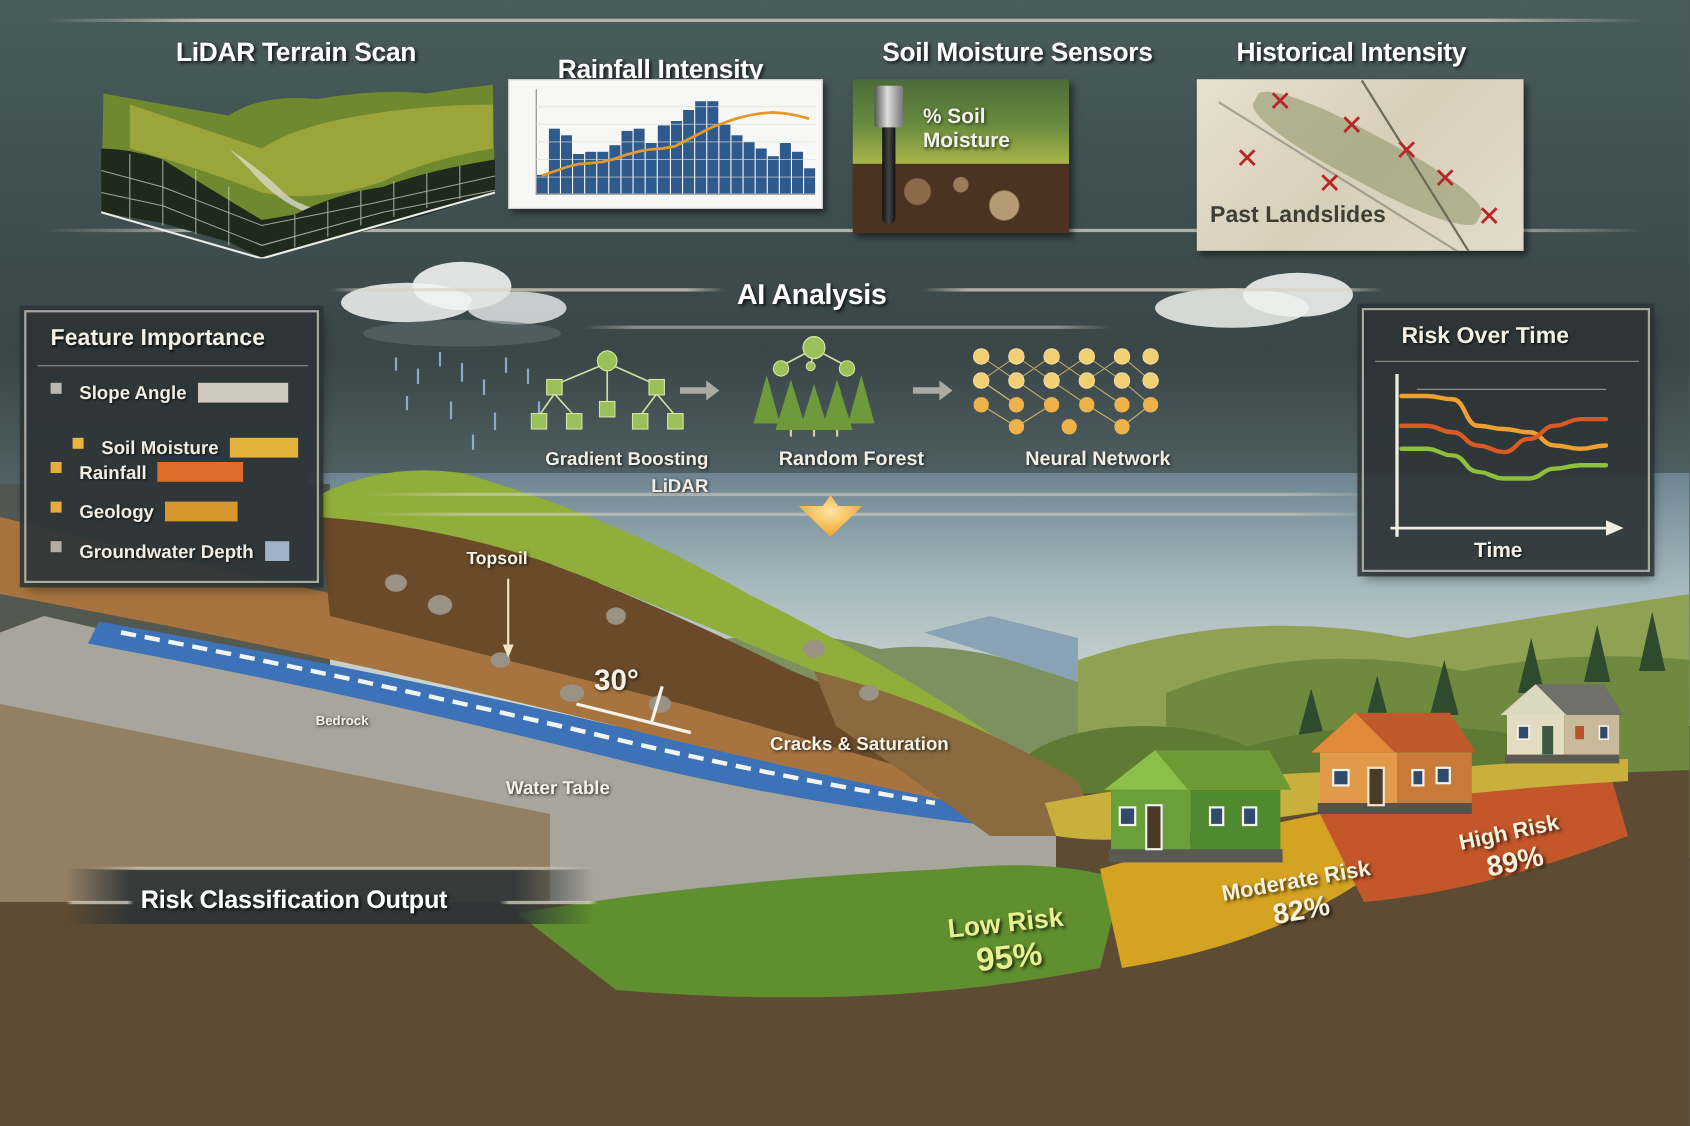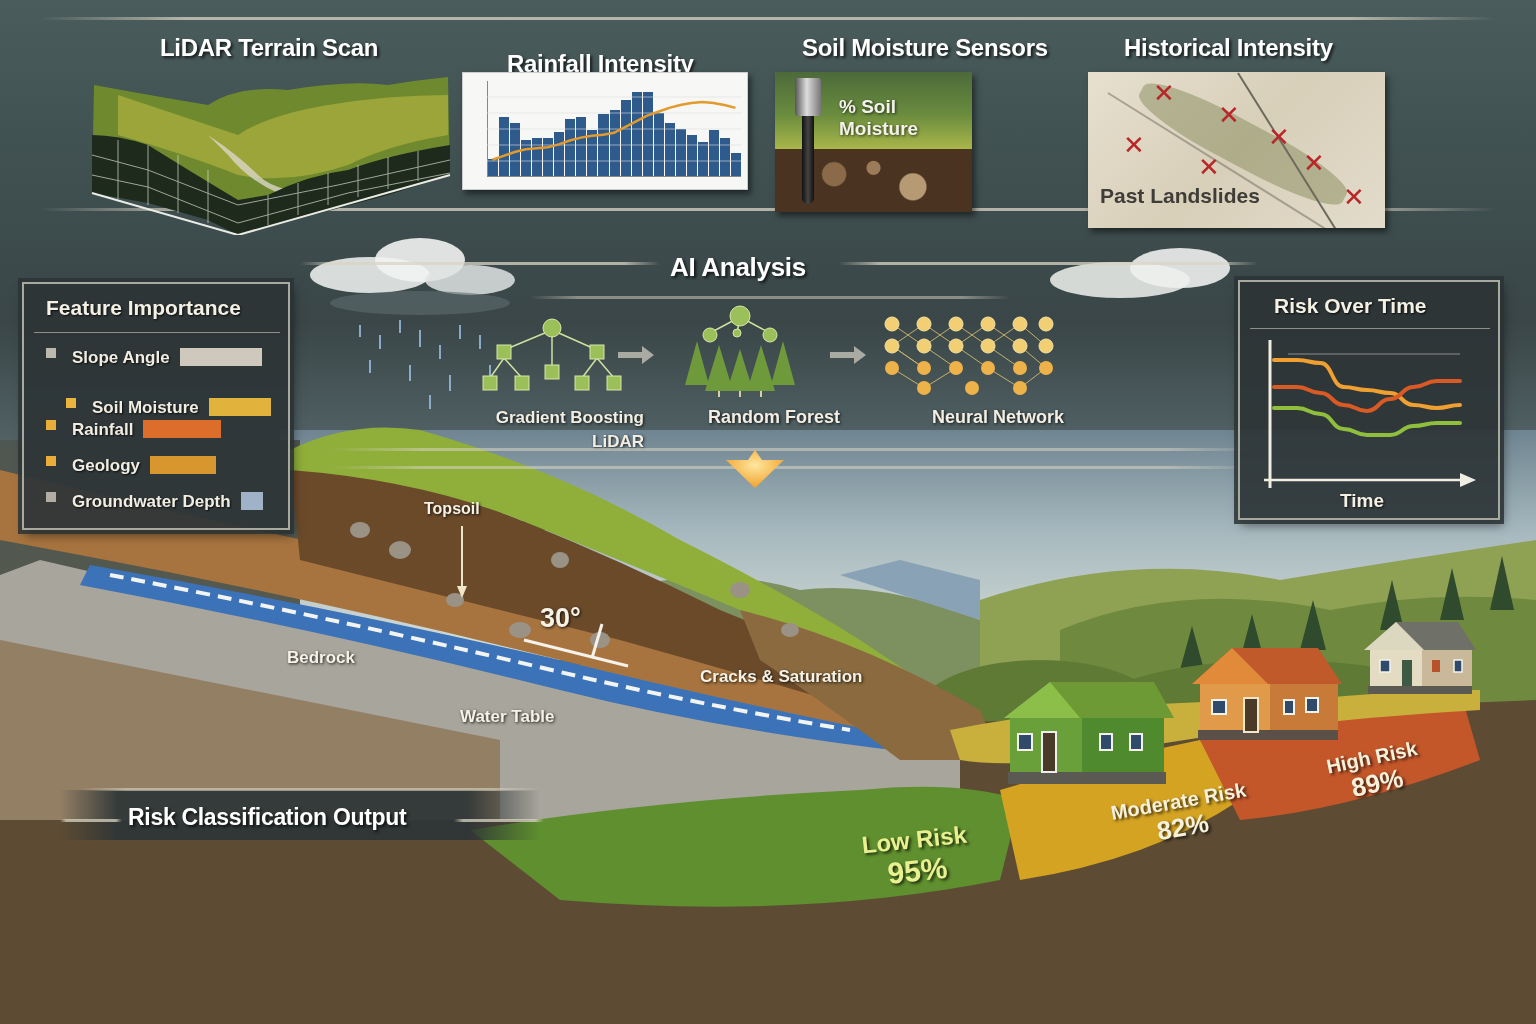--- a/index.html
+++ b/index.html
@@ -477,21 +477,21 @@
 <div class="geo-label" style="left:424px;top:500px;font-size:16px;">Topsoil</div>
 <svg style="position:absolute;left:456px;top:526px" width="12" height="72" viewBox="0 0 12 72">
   <line x1="6" y1="0" x2="6" y2="62" stroke="#efe6c8" stroke-width="2"></line>
     <path d="M1 60 L6 72 L11 60 Z" fill="#efe6c8"></path>
 </svg>
 <div class="geo-label" style="left:540px;top:603px;font-size:27px;">30°</div>
 <svg style="position:absolute;left:522px;top:620px" width="112" height="50" viewBox="0 0 112 50">
   <line x1="2" y1="20" x2="106" y2="46" stroke="#f4f2ea" stroke-width="3"></line>
     <line x1="70" y1="38" x2="80" y2="4" stroke="#f4f2ea" stroke-width="3"></line>
 </svg>
-<div class="geo-label" style="left:287px;top:648px;font-size:17px;">Bedrock</div>
+<div class="geo-label" style="left:287px;top:648px;font-size:12px;">Bedrock</div>
 <div class="geo-label" style="left:700px;top:667px;font-size:17px;">Cracks &amp; Saturation</div>
 <div class="geo-label" style="left:460px;top:707px;font-size:17px;">Water Table</div>
 
 <svg class="house" style="left:998px;top:676px" width="180" height="112" viewBox="0 0 180 112">
   <path d="M6 42 L52 6 L156 6 L176 42 Z" fill="#6d9a34"></path>
     <path d="M6 42 L52 6 L82 42 Z" fill="#8cbf4a"></path>
   <rect x="12" y="42" width="72" height="55" fill="#6aa03a"></rect>
     <rect x="84" y="42" width="82" height="55" fill="#4f8a2e"></rect>
   <rect x="10" y="96" width="158" height="12" fill="#5a5a52"></rect>
   <rect x="44" y="56" width="14" height="40" fill="#4a3a28" stroke="#eee" stroke-width="2"></rect>

